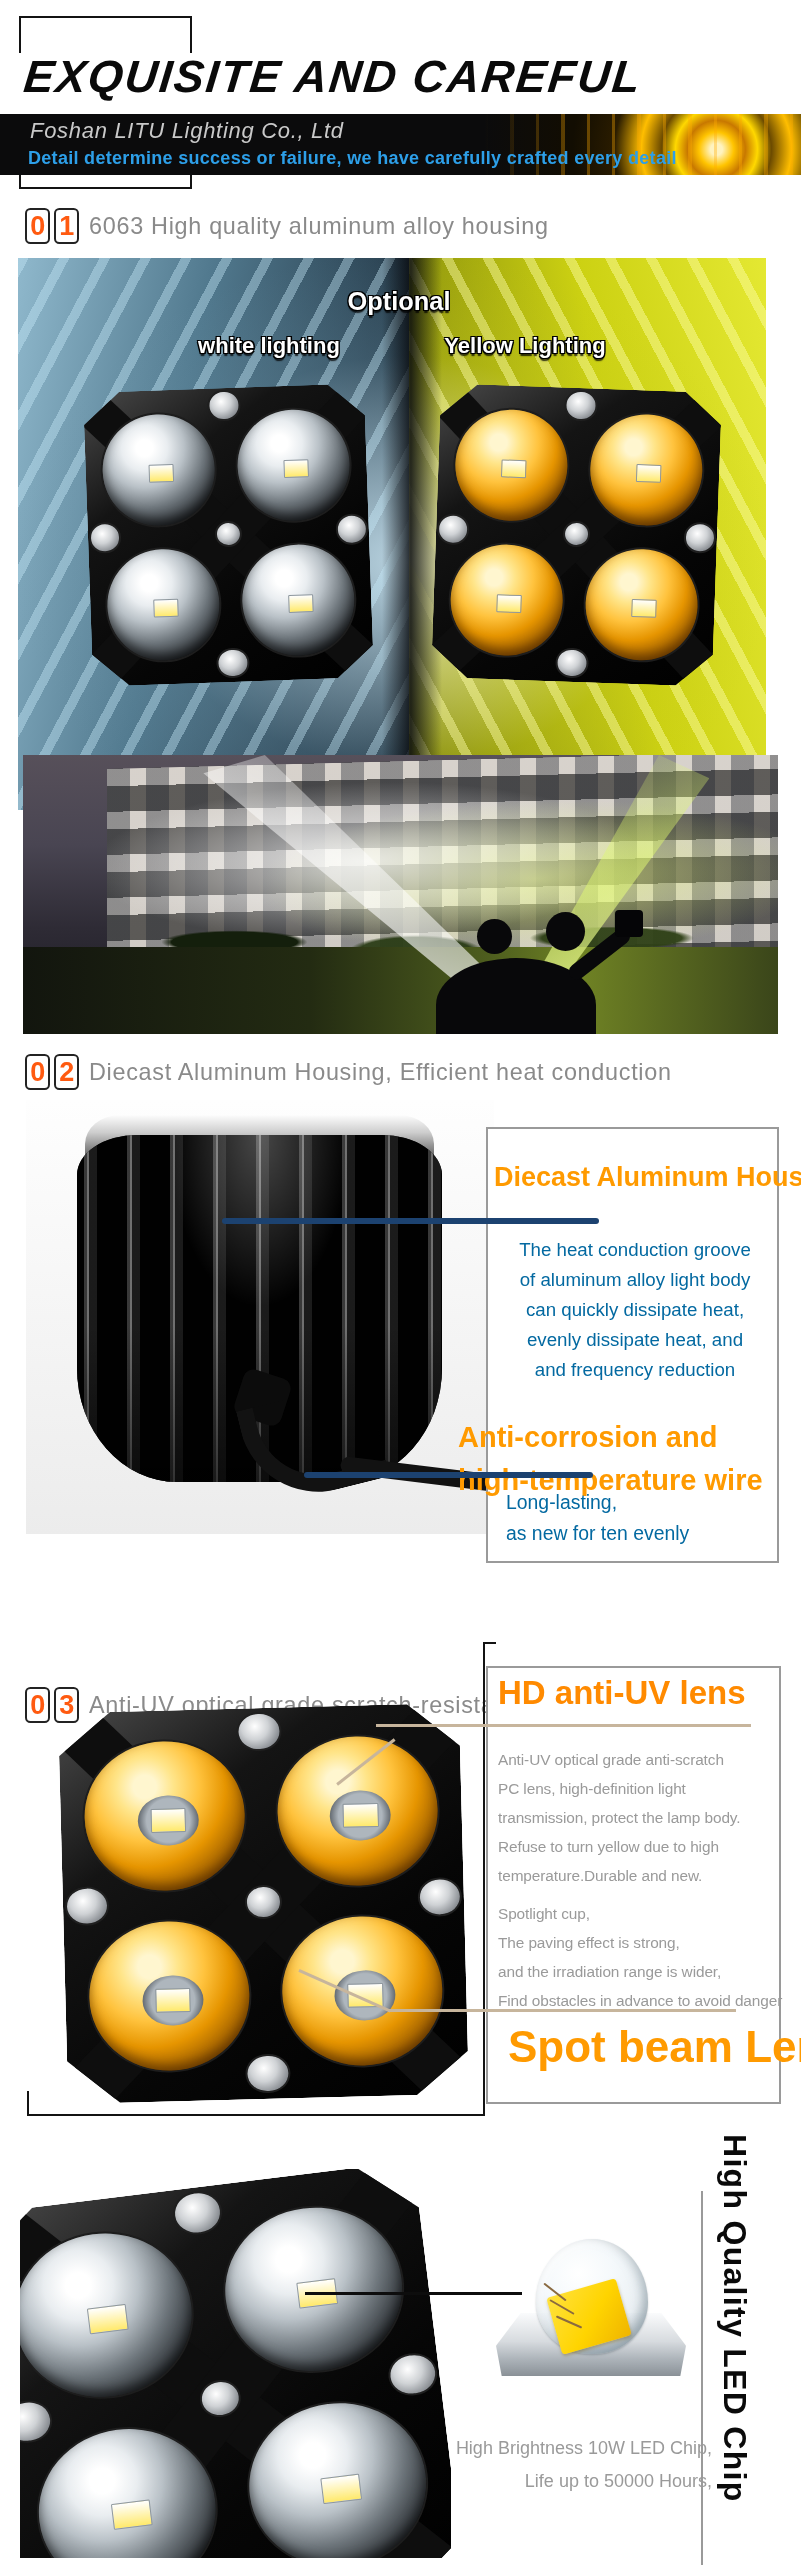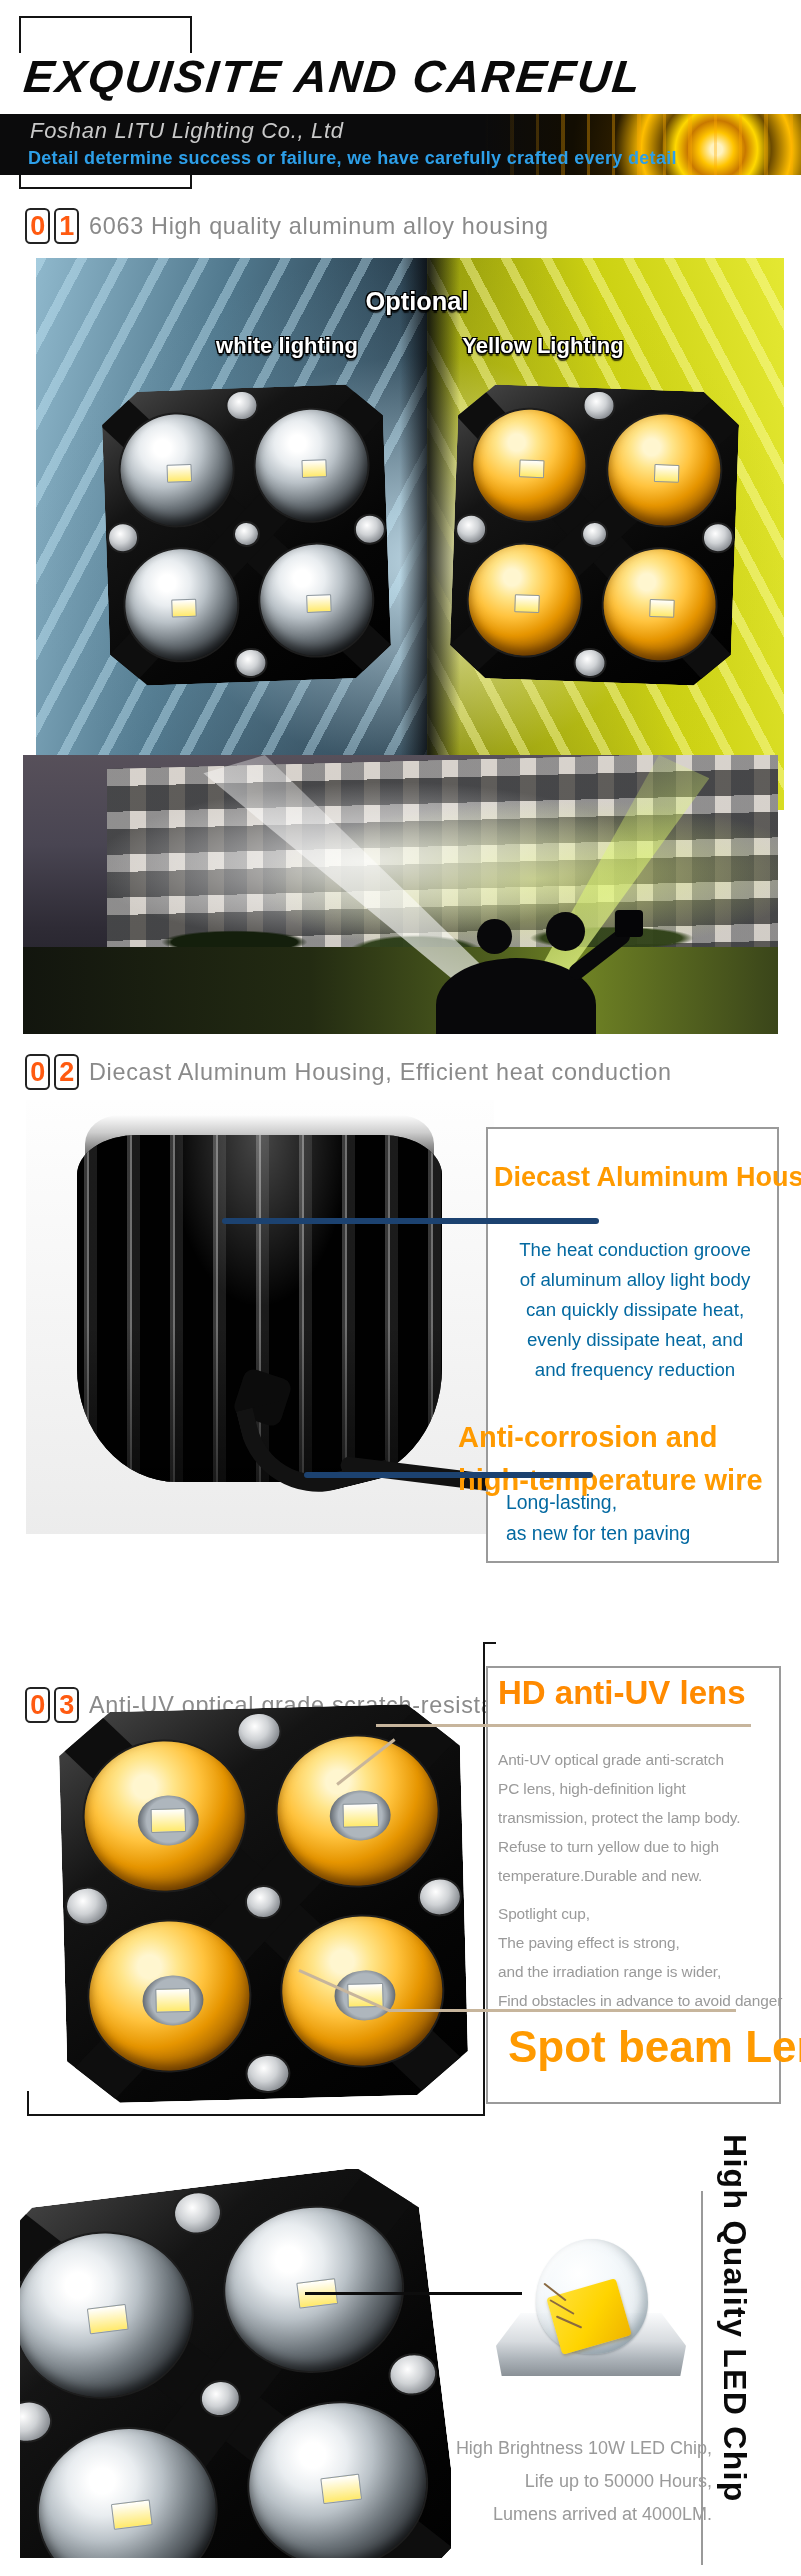--- a/index.html
+++ b/index.html
@@ -20,21 +20,21 @@
       radial-gradient(circle at 73% 58%, #fff3c0 0 6px, #ffc400 17.4px, #c87800 29px, #ffd800 41px, #6b4a00 55px, #ffbe00 75px, #2a1c00 102px, #120d02 144px),
       #0b0b0c; }
   .company-line { left:30px; top:118px; font-size:22px; font-style:italic; color:#c9c9c9; letter-spacing:0.7px; white-space:nowrap; }
   .tagline-line { left:28px; top:148px; font-size:18px; font-weight:bold; color:#2d9fe8; letter-spacing:0.3px; white-space:nowrap; }
 
   
   .numbox { width:25.4px; height:36px; background:#fff; border:2px solid #232323; border-radius:5.3px; display:flex; align-items:center; justify-content:center; font-size:27px; font-weight:bold; color:#ff5a10; }
   .sec-heading { font-size:23.4px; color:#8a8a8a; letter-spacing:0.7px; line-height:36px; white-space:nowrap; }
 
   
-  .img1 { left:36px; top:258px; width:748px; height:552px; overflow:hidden; background:#1d4ed8; }
+  .img1 { left:18px; top:258px; width:748px; height:552px; overflow:hidden; background:#1d4ed8; }
   .i1-left { position:absolute; left:0; top:0; width:391px; height:100%;
     background:
       repeating-linear-gradient(118deg, rgba(200,235,250,.40) 0 9.4px, rgba(200,235,250,0) 9.4px 36px),
       radial-gradient(ellipse at 100% 55%, rgba(215,242,255,.85), rgba(110,150,170,.25) 48%, rgba(0,0,0,0) 72%),
       linear-gradient(100deg,#8fb8cc,#51798e 40%,#2c4454 75%,#1d2e3a); }
   .i1-right { position:absolute; left:391px; top:0; width:357px; height:100%;
     background:
       repeating-linear-gradient(62deg, rgba(255,255,170,.45) 0 9.4px, rgba(255,255,170,0) 9.4px 36px),
       radial-gradient(ellipse at 0% 55%, rgba(255,255,210,.9), rgba(200,205,30,.3) 48%, rgba(0,0,0,0) 72%),
       linear-gradient(80deg,#6a700c,#9aa00e 28%,#ccd112 58%,#e4e832); }
@@ -283,21 +283,21 @@
     <div>of aluminum alloy light body</div>
     <div>can quickly dissipate heat,</div>
     <div>evenly dissipate heat, and</div>
     <div>and frequency reduction</div>
   </div>
   <div class="abs c2-line c2a">Anti-corrosion and</div>
   <div class="abs c2-line c2b">high-temperature wire</div>
   <div class="abs blueline bl2"></div>
   <div class="abs body2-s2 body-gray">
     <div>Long-lasting,</div>
-    <div>as new for ten paving</div>
+    <div>as new for ten evenly</div>
   </div>
 
   <div class="abs numbox" style="left:25px; top:1687px;">0</div>
   <div class="abs numbox" style="left:54px; top:1687px;">3</div>
   <div class="abs sec-heading" style="left:89px; top:1687px;">Anti-UV optical grade scratch-resistant PC</div>
 
   <div class="abs bf-line bf-rightline"></div>
   <div class="abs bf-line bf-toptick"></div>
   <div class="abs bf-line bf-bottom"></div>
   <div class="abs bf-line bf-leftstub"></div>
@@ -387,17 +387,16 @@
     <div class="chip-wire w2"></div>
     <div class="chip-wire w3"></div>
   </div>
 
   <div class="abs grayline4"></div>
   <div class="abs vert-label">High Quality LED Chip</div>
 
   <div class="abs chip-text">
     <div>High Brightness 10W LED Chip,</div>
     <div>Life up to 50000 Hours,</div>
-    <div>Lumens arrived at 4000LM.</div>
   </div>
 
 </div>
 
 
 </body></html>

